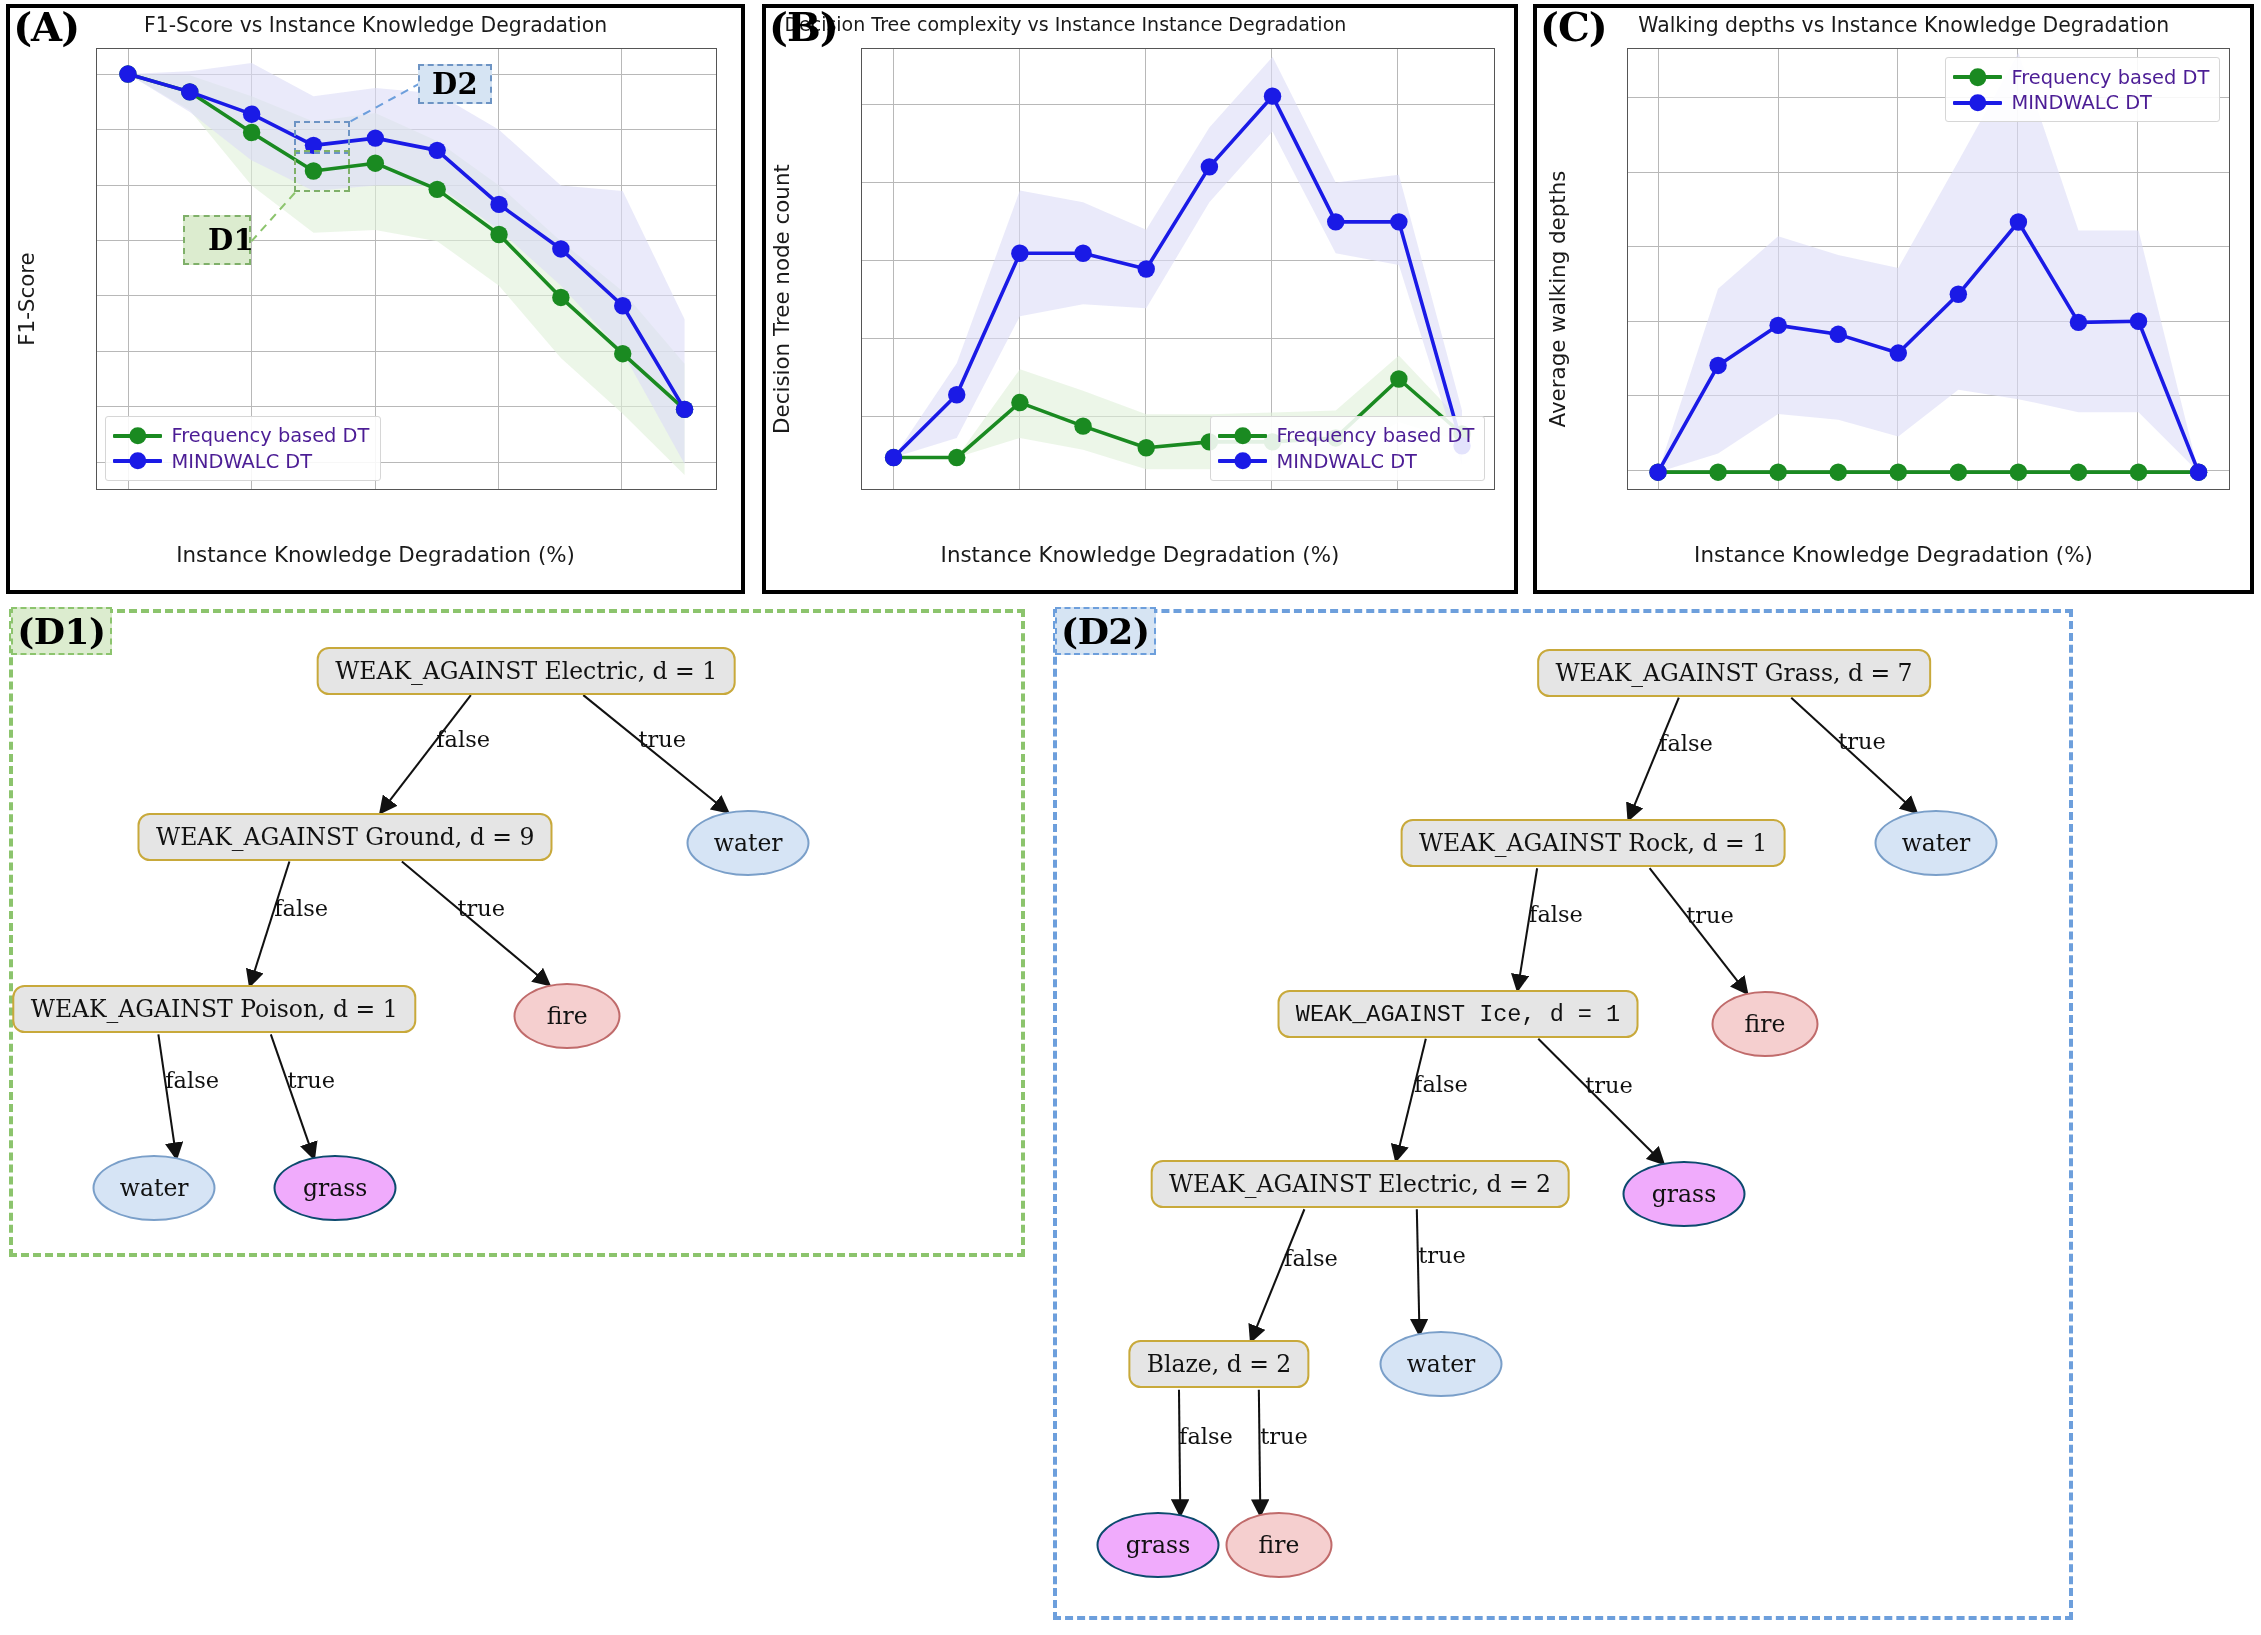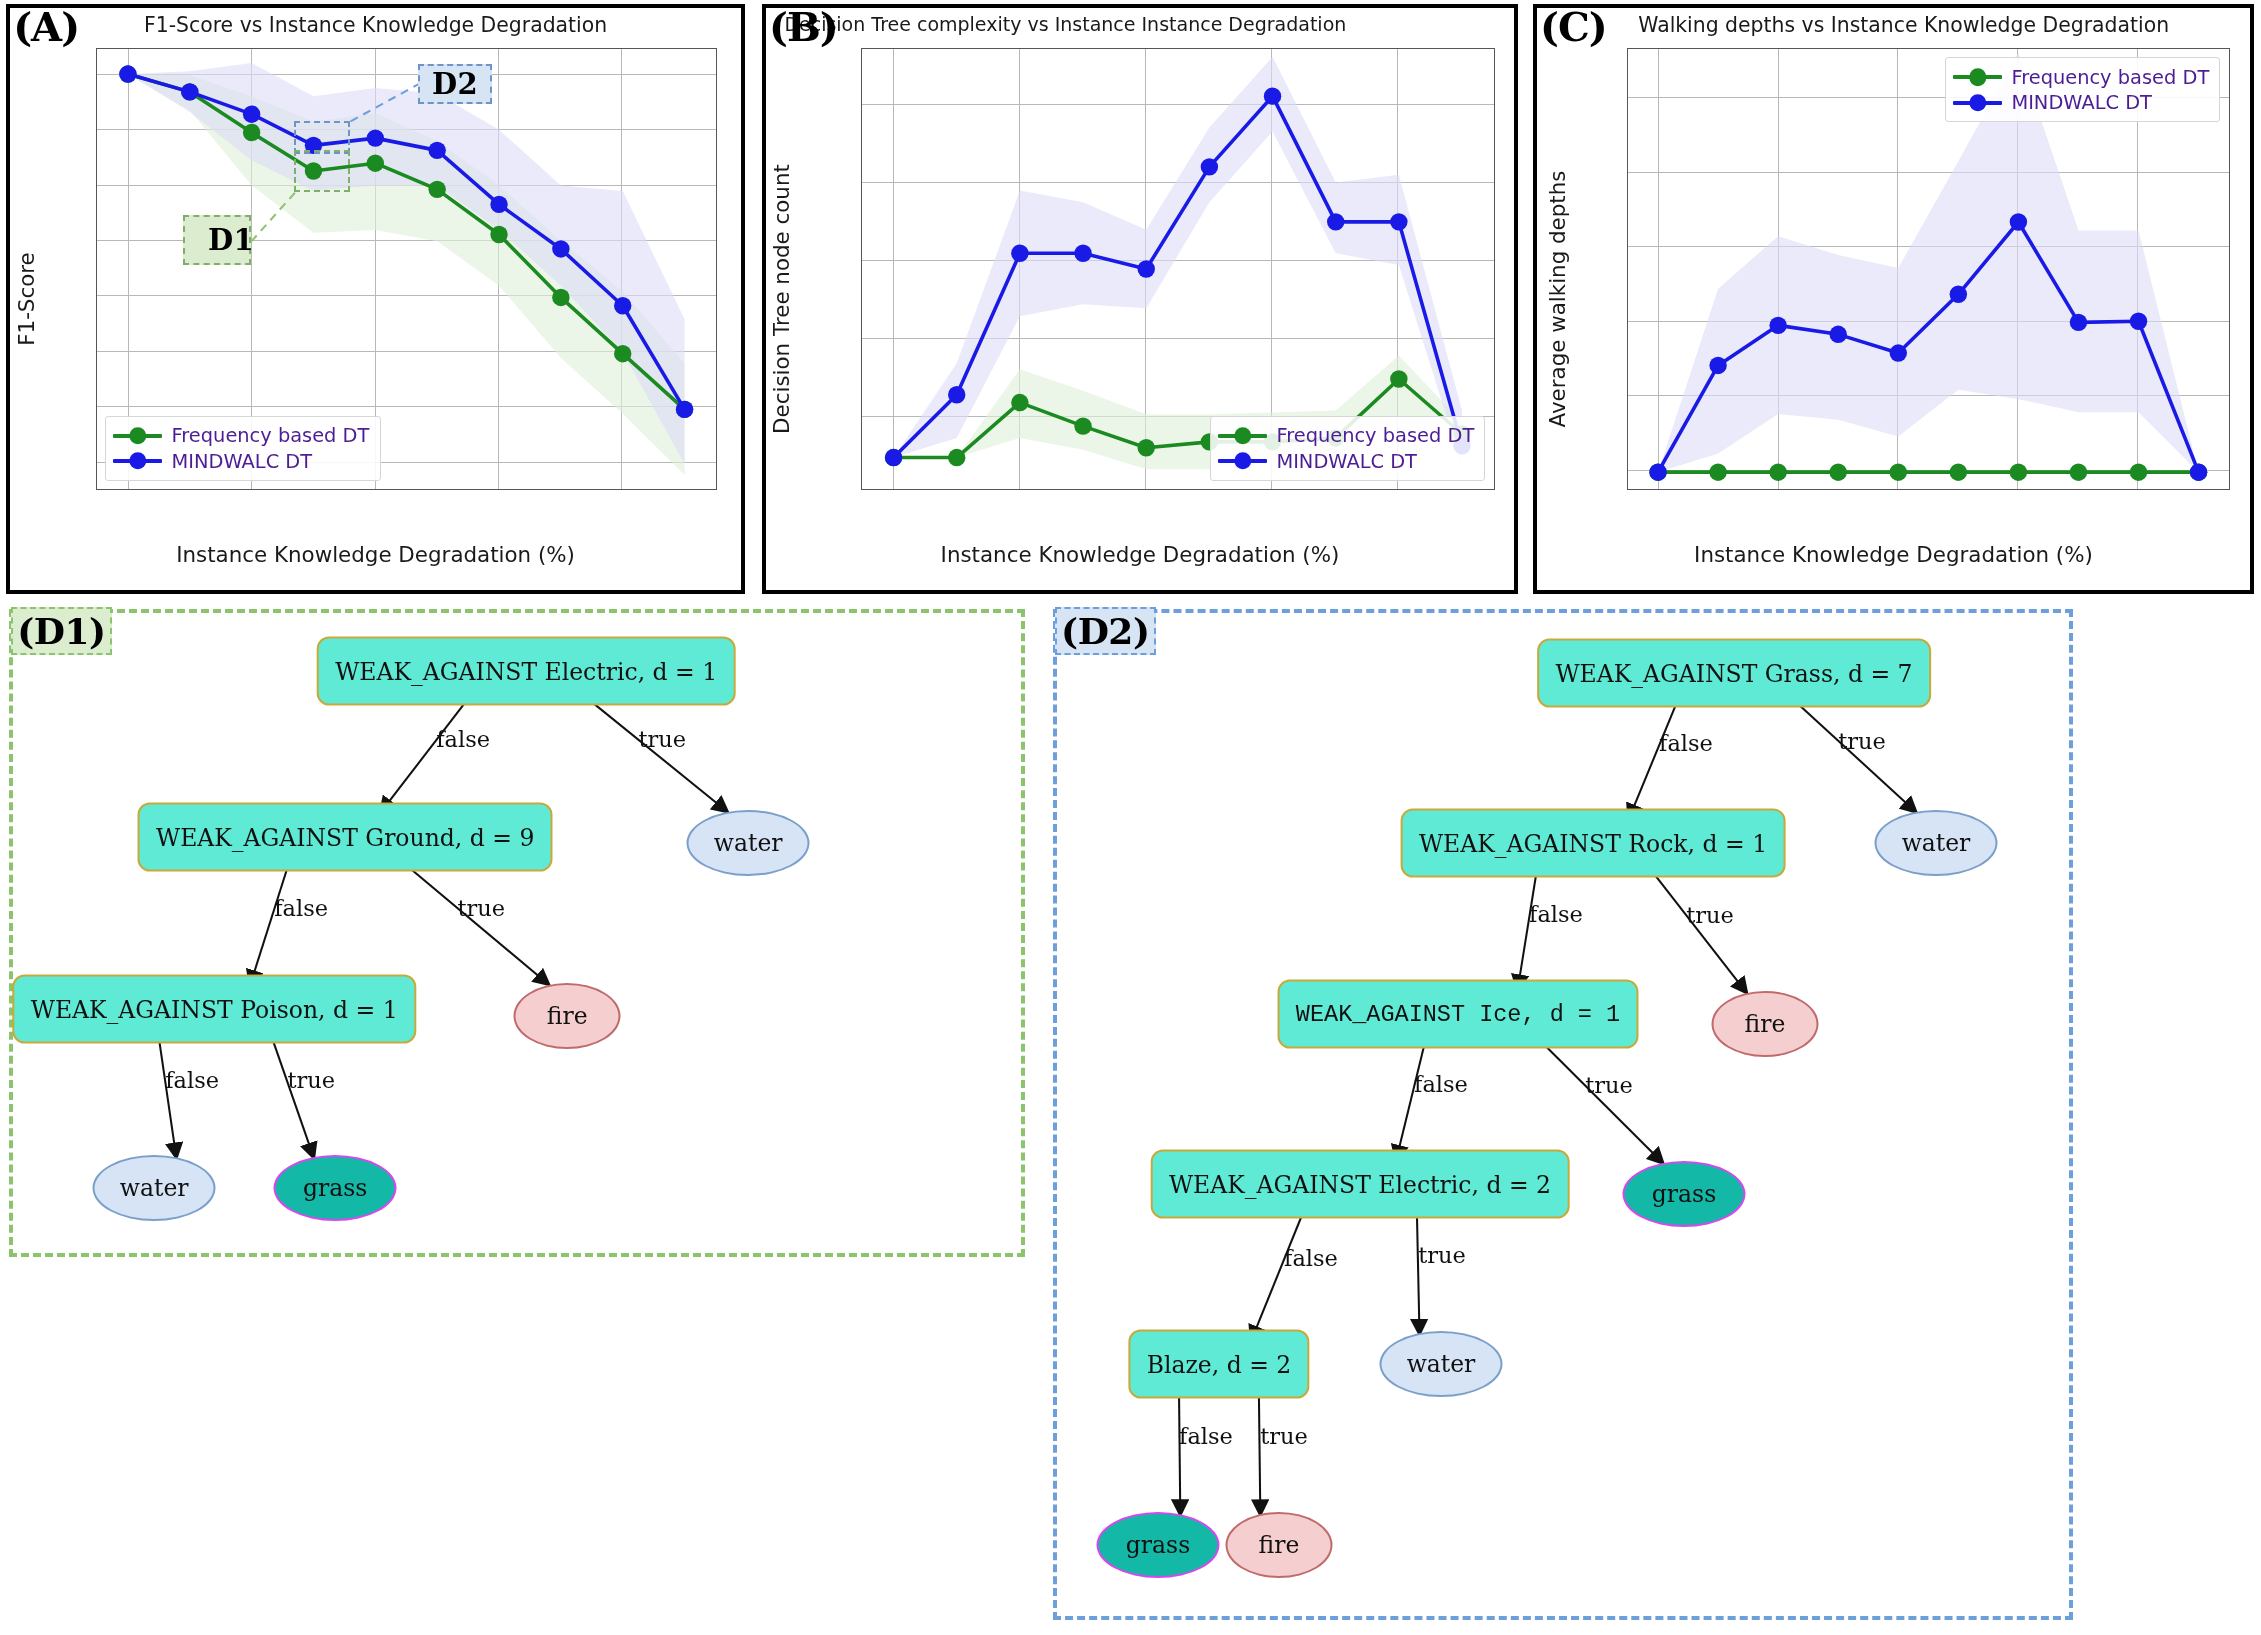--- a/index.html
+++ b/index.html
@@ -123,30 +123,30 @@
 
   .tree-canvas { position:absolute; left:0; top:0; width:100%; height:100%; }
 
   .tnode {
     position:absolute; transform:translate(-50%,-50%);
     display:flex; align-items:center; justify-content:center;
     font-family:"DejaVu Serif", serif;
     color:#111; white-space:nowrap; z-index:10;
   }
   .tnode.decision {
-    background:#5eead4; border:2px solid #c8a93b;
+    background:#e5e5e5; border:2px solid #c8a93b;
     border-radius:12.3px; font-size:23.5px;
-    padding:0 16.3px; height:69px;
+    padding:0 16.3px; height:48px;
   }
   .tnode.leaf {
     border-radius:50%; font-size:23.5px;
   }
   .tnode.leaf.water { background:#d6e4f5; border:2px solid #7a9fc9; }
   .tnode.leaf.fire  { background:#f5cfcf; border:2px solid #c06b6b; }
-  .tnode.leaf.grass { background:#14b8a6; border:2px solid #d946ef; }
+  .tnode.leaf.grass { background:#f0abfc; border:2px solid #0c4a6e; }
 
   .edge-label {
     position:absolute; transform:translate(-50%,-50%);
     font-family:"DejaVu Serif", serif;
     font-size:22.5px; color:#111; z-index:20;
     background:transparent; white-space:nowrap;
   }
 </style>
 </head>
 <body>

